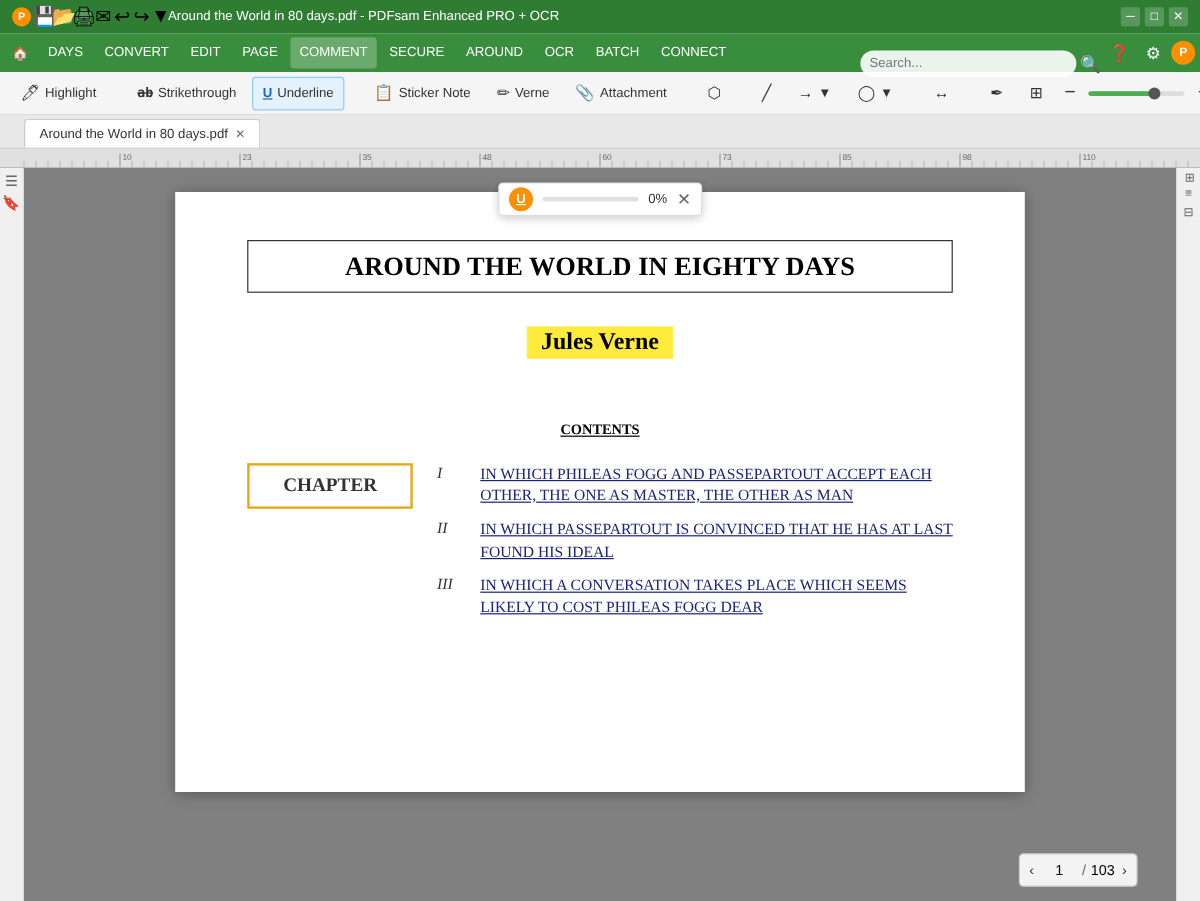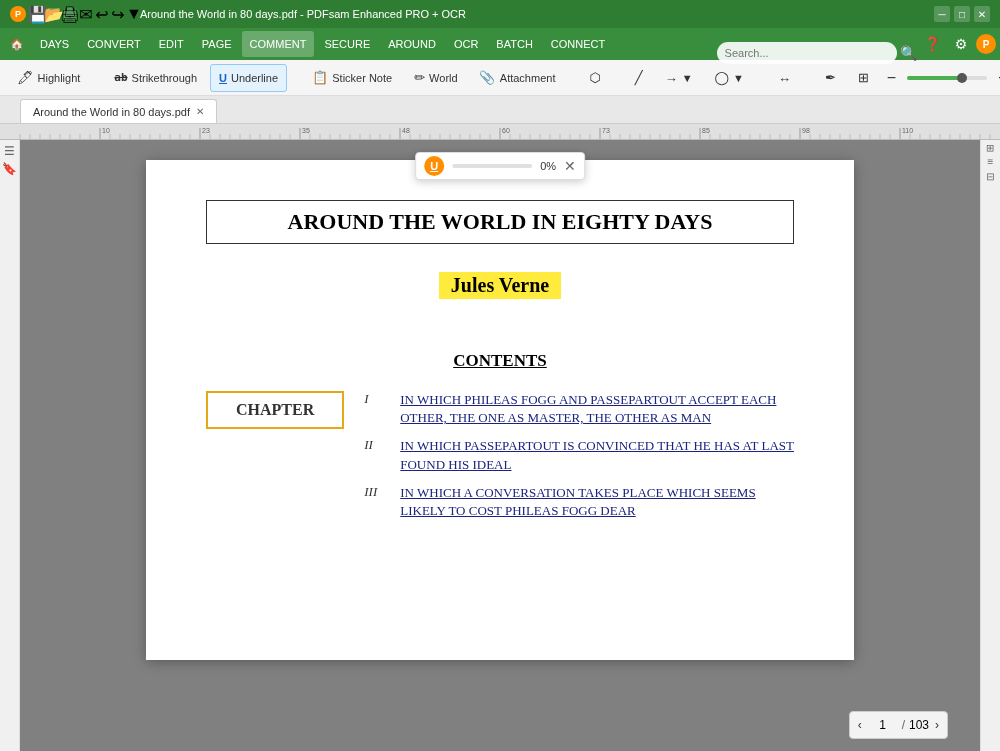--- a/index.html
+++ b/index.html
@@ -236,21 +236,21 @@
       font-family: 'Times New Roman', Times, serif;
       background: #ffeb3b;
       display: inline-block;
       padding: 2px 12px;
       margin-bottom: 32px;
     }
     .pdf-author-wrapper { text-align: center; }
 
     .pdf-contents {
       text-align: center;
-      font-size: 17px;
+      font-size: 12px;
       font-weight: bold;
       text-decoration: underline;
       font-family: 'Times New Roman', Times, serif;
       margin-bottom: 20px;
     }
 
     .chapter-section {
       display: flex;
       align-items: flex-start;
       gap: 20px;
@@ -380,21 +380,21 @@
     <span class="underline-u">U</span>
     <span>Underline</span>
   </button>
   <div class="ctool-sep"></div>
   <button class="ctool-btn">
     <span style="font-size:13px;">📋</span>
     <span>Sticker Note</span>
   </button>
   <button class="ctool-btn">
     <span style="font-size:13px;">✏</span>
-    <span>World</span>
+    <span>Verne</span>
   </button>
   <button class="ctool-btn">
     <span style="font-size:13px;">📎</span>
     <span>Attachment</span>
   </button>
   <div class="ctool-sep"></div>
   <button class="ctool-btn">
     <span style="font-size:13px;">⬡</span>
   </button>
   <div class="ctool-sep"></div>

